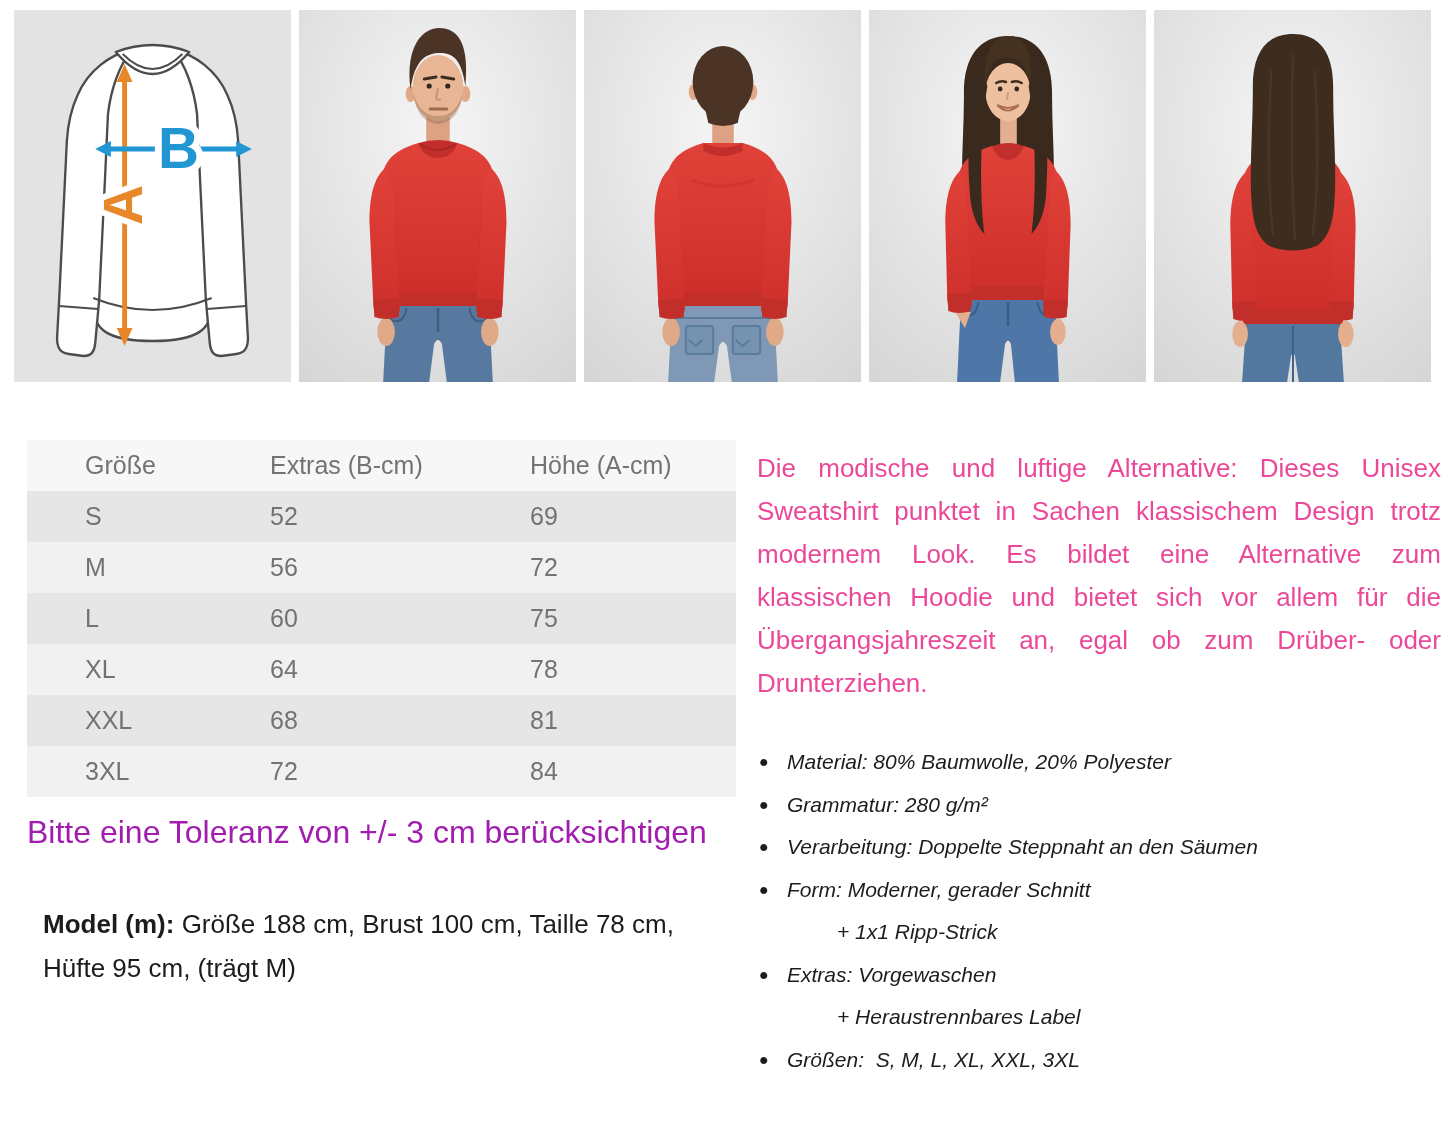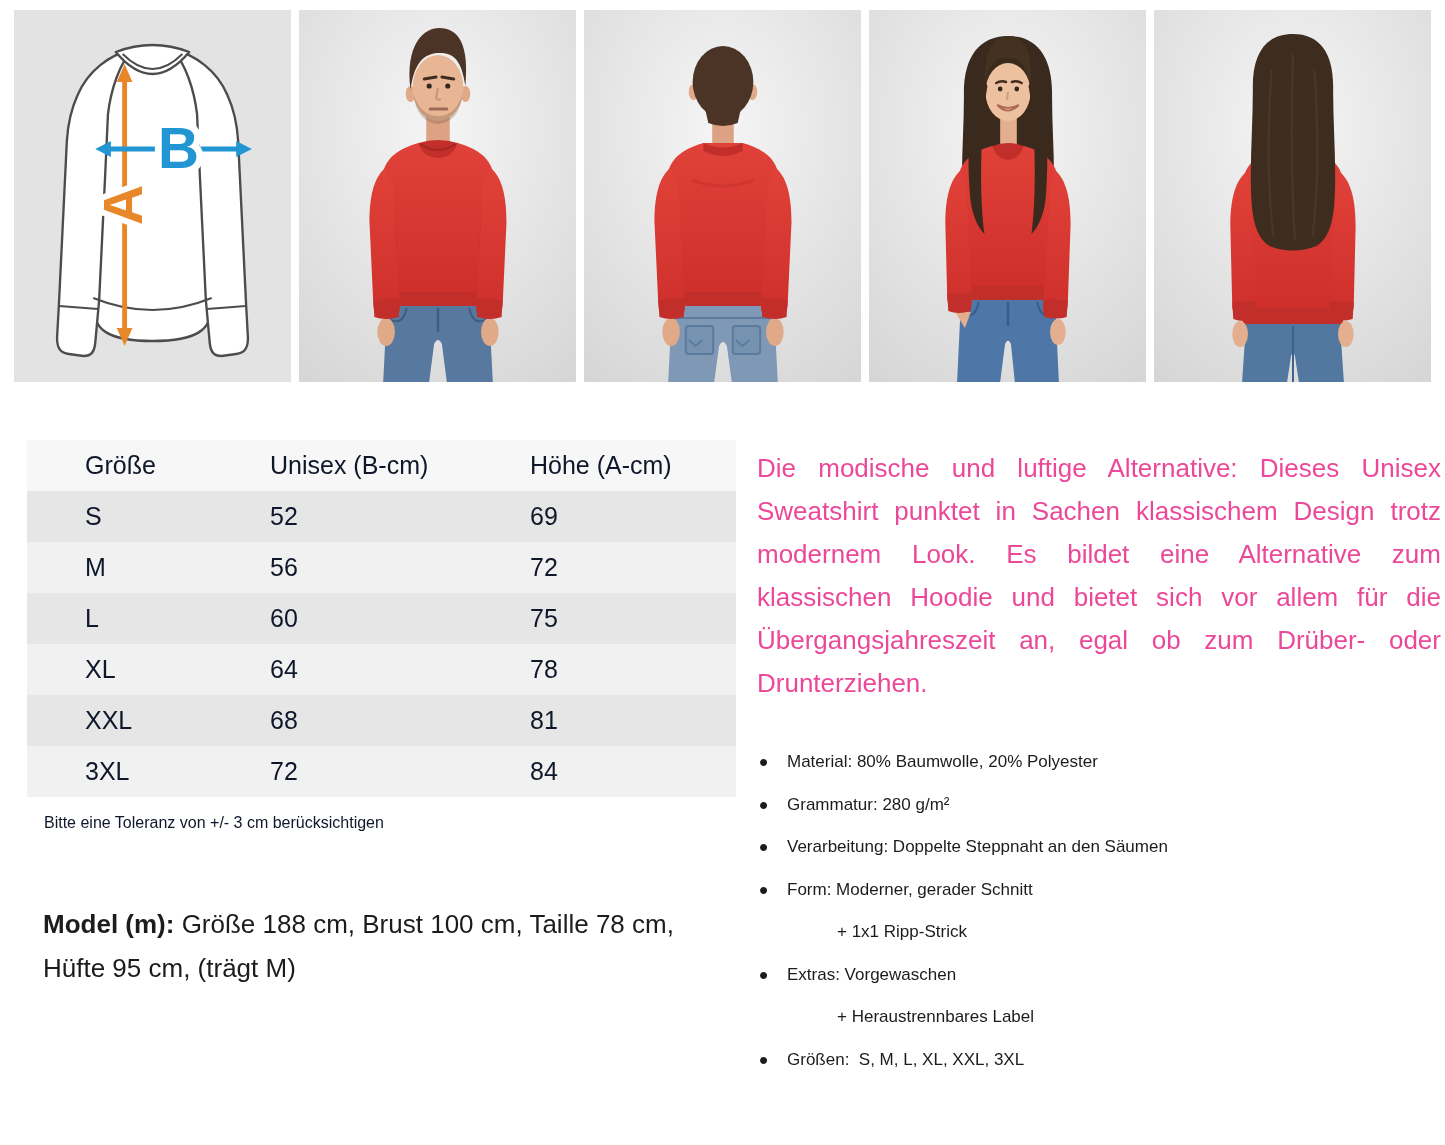--- a/index.html
+++ b/index.html
@@ -7,36 +7,36 @@
   .page { position:relative; width:1445px; height:1145px; overflow:hidden; background:#fff; }
 
   
   .gallery { position:absolute; top:10px; left:14px; right:14px; height:372px; display:flex; gap:8px; }
   .panel { flex:1 1 0; height:372px; overflow:hidden; position:relative; }
   .panel svg { width:100%; height:100%; display:block; }
 
   
   .left-col { position:absolute; left:27px; top:440px; width:709px; height:705px; }
   .size-table { width:100%; }
-  .trow { display:grid; grid-template-columns:185px 260px 1fr; align-items:center; height:51px; padding-left:58px; font-size:25px; color:#0f172a; }
+  .trow { display:grid; grid-template-columns:185px 260px 1fr; align-items:center; height:51px; padding-left:58px; font-size:25px; color:#737373; }
   .trow.head { background:#f7f7f7; }
   .trow.odd  { background:#e6e6e6; }
   .trow.even { background:#f1f1f1; }
 
-  .tolerance { position:absolute; top:374px; left:17px; font-size:16px; color:#0f172a; }
+  .tolerance { position:absolute; top:374px; left:0; font-size:32px; color:#a21caf; }
   .model-block { position:absolute; left:16px; width:695px; font-size:26px; line-height:44px; color:#1c1c1b; }
   .model-m { top:462px; }
   .model-w { top:595px; }
   .model-block b { font-weight:bold; }
 
   
   .right-col { position:absolute; left:757px; top:447px; width:684px; }
   .descr { font-size:26px; line-height:43px; text-align:justify; color:#ec4899; }
   .bullets { margin-top:36px; }
-  .bullet { position:relative; font-size:17px; line-height:42.5px; padding-left:30px; color:#1c1c1b; white-space:pre-wrap; }
+  .bullet { position:relative; font-size:21px; line-height:42.5px; padding-left:30px; color:#1c1c1b; white-space:pre-wrap;font-style:italic; }
   .bullet.dot::before { content:"\2022"; position:absolute; left:2px; top:0; font-size:26px; color:#1c1c1b; }
   .bullet.indent { padding-left:80px; }
 </style>
 </head>
 <body>
 
 <div class="page">
 
   <div class="gallery">
 
@@ -223,21 +223,21 @@
         <path d="M164,60 C168,120 168,180 162,226" stroke="#56402c" stroke-width="2.5" fill="none" opacity="0.5"></path>
       </svg>
     </div>
   </div>
 
   <div class="left-col">
 
     <div class="size-table">
       <div class="trow head">
         <span>Größe</span>
-        <span>Unisex (B-cm)</span>
+        <span>Extras (B-cm)</span>
         <span>Höhe (A-cm)</span>
       </div>
       <div class="trow odd">
         <span>S</span>
         <span>52</span>
         <span>69</span>
       </div>
       <div class="trow even">
         <span>M</span>
         <span>56</span>

